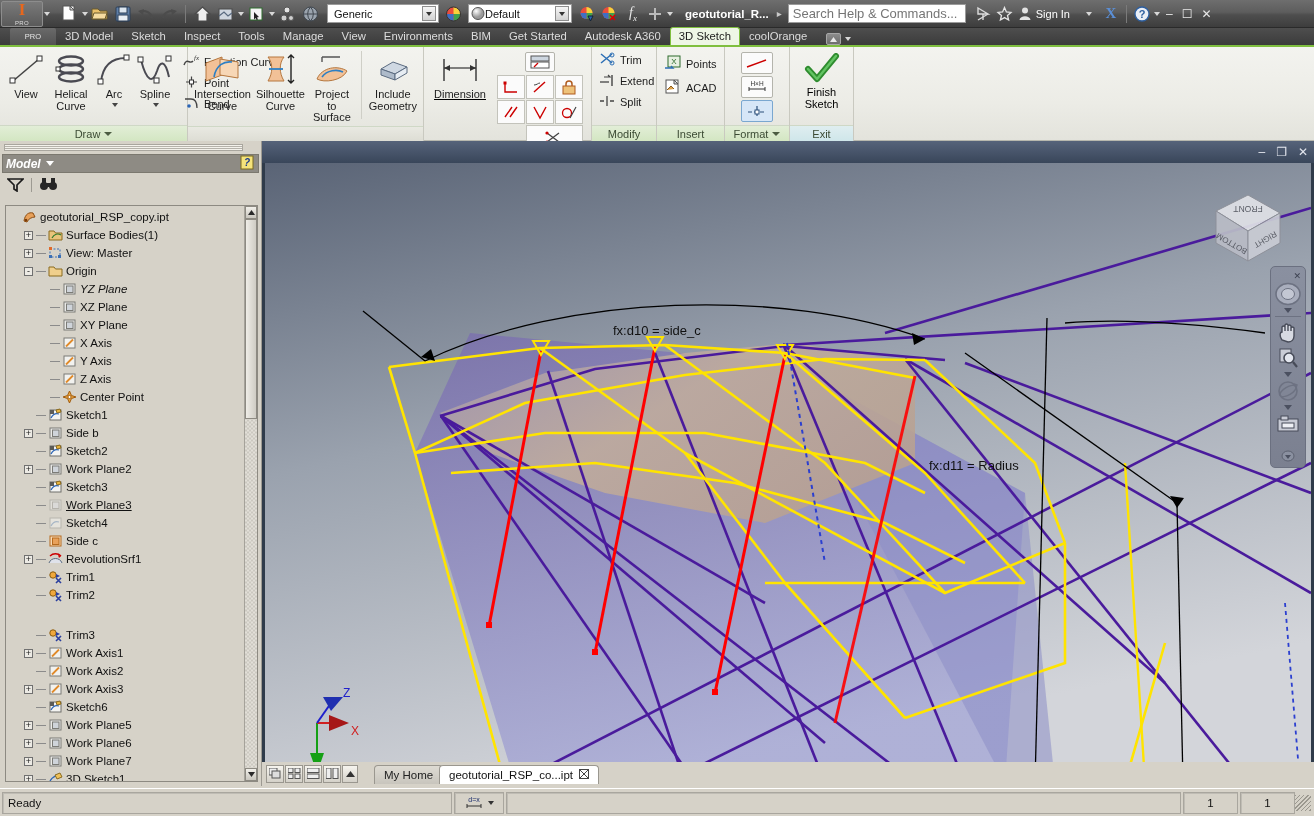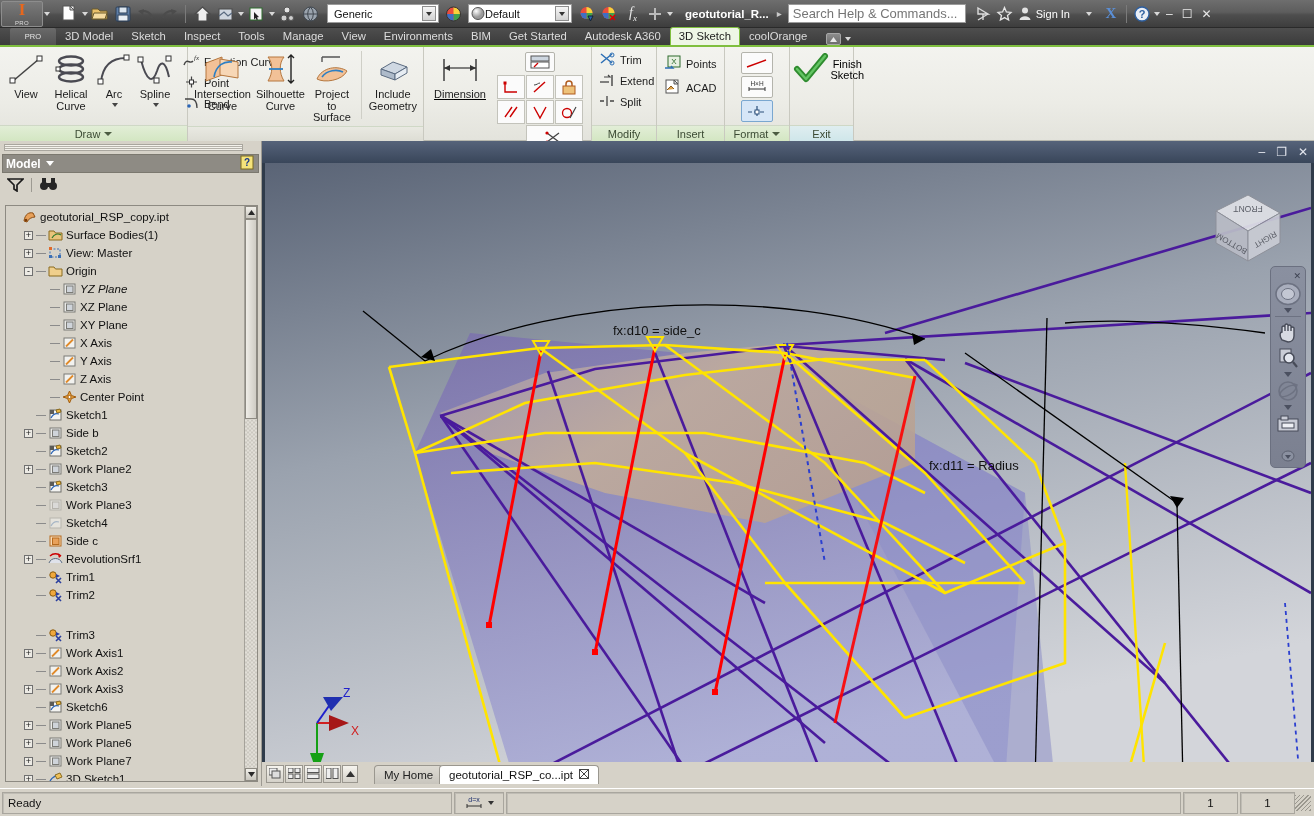--- a/index.html
+++ b/index.html
@@ -96,33 +96,33 @@
   .bigbtn .ico { height:34px; display:flex; align-items:flex-end; justify-content:center; }
   .smallrow { display:flex; align-items:center; gap:4px; padding:2px 2px; border-radius:2px; }
   .smallrow .lbl { font-size:11px; color:#1c1c1c; white-space:nowrap; }
   .stack { display:flex; flex-direction:column; gap:2px; padding-top:2px; }
   .minibtn { width:26px;height:22px;display:flex;align-items:center;justify-content:center;
              border:1px solid transparent; border-radius:2px; }
   .minibtn.sel { background:#d6e6f7; border:1px solid #7aa7d0; }
   .minibtn.box { background:#fbfbfb; border:1px solid #b4b4ac; }
   .grid3 { display:grid; grid-template-columns:repeat(3,28px); grid-auto-rows:24px; gap:1px; }
   .gcell { border:1px solid #c3c3bb; background:#fbfbfb; display:flex;align-items:center;justify-content:center; }
-  .finish-col { width:62px; display:flex;flex-direction:row;align-items:center; padding-top:2px; }
+  .finish-col { width:62px; display:flex;flex-direction:column;align-items:center; padding-top:2px; }
 
   
   .browser { position:absolute; left:0; top:141px; width:262px; height:645px; background:#d6d2c8;
              border-right:1px solid #9d9a92; }
   .br-grip { height:13px; background:#d6d2c8; display:flex; align-items:center; padding:0 4px; }
   .br-grip .lines { flex:1; height:7px;
     background: repeating-linear-gradient(to bottom,#f4f2ec 0,#f4f2ec 1px,#b5b2aa 1px,#b5b2aa 2px);
     border:1px solid #a9a69e; }
   .br-grip .x { width:14px; text-align:center; font-size:11px; font-weight:bold; color:#3a3a3a; }
   .br-head { height:19px; margin:0 2px; background:#8e8b84;
     display:flex; align-items:center; justify-content:space-between; padding:0 3px;
-    border:1px solid #7b786f; }
+    border:1px solid #7b786f;font-style:italic; }
   .br-head .t { color:#fff; font-weight:bold; font-size:12px; display:flex;align-items:center;gap:5px; }
   .br-head .t i { width:0;height:0;border-left:4px solid transparent;border-right:4px solid transparent;
     border-top:5px solid #fff; }
   .br-tools { height:24px; display:flex; align-items:center; gap:7px; padding-left:7px; }
   .br-tools .sep { width:1px;height:14px;background:#9d9a92; }
   .tree { position:absolute; left:5px; top:64px; right:3px; bottom:4px;
           background:#d6d2c8; border:1px solid #8d8a82; overflow:hidden; }
   .treelist { position:absolute; left:0; top:0; right:13px; bottom:0; padding-top:2px; }
   .node { height:18px; display:flex; align-items:center; font-size:11.5px; color:#111; white-space:nowrap; }
   .exp { width:9px;height:9px;border:1px solid #707070;background:#eceae4;
@@ -919,21 +919,21 @@
             <span class="nicon">
               <svg width="15" height="14">
                 <rect x="2" y="2" width="11" height="10" fill="#f4f4f1" stroke="#6f6f6a"></rect>
                 <path d="M3 10 C5 6 8 5 11 6" stroke="#2a64b5" fill="none" stroke-width="1.3"></path>
                 <path d="M8 2 l4 -1 1 3 -4 1 Z" fill="#e8b43c" stroke="#8a6a1e"></path>
                 <rect x="2" y="2" width="4" height="4" fill="#5b5b57"></rect>
               </svg>
             </span>
             <span>Sketch3</span>
           </div>
-          <div class="node" style="padding-left: 18px;">
+          <div class="node" style="padding-left: 18px; text-decoration: underline;">
             <span class="exp none"></span>
             <span class="dash"></span>
             <span class="nicon">
               <svg width="15" height="14" opacity="0.55">
                 <rect x="2" y="2" width="11" height="10" fill="#e9e9e6" stroke="#9b9b96"></rect>
                 <rect x="4.5" y="4" width="6.5" height="6.5" fill="#dfe2e6" stroke="#9b9b96"></rect>
               </svg>
             </span>
             <span>Work Plane3</span>
           </div>

